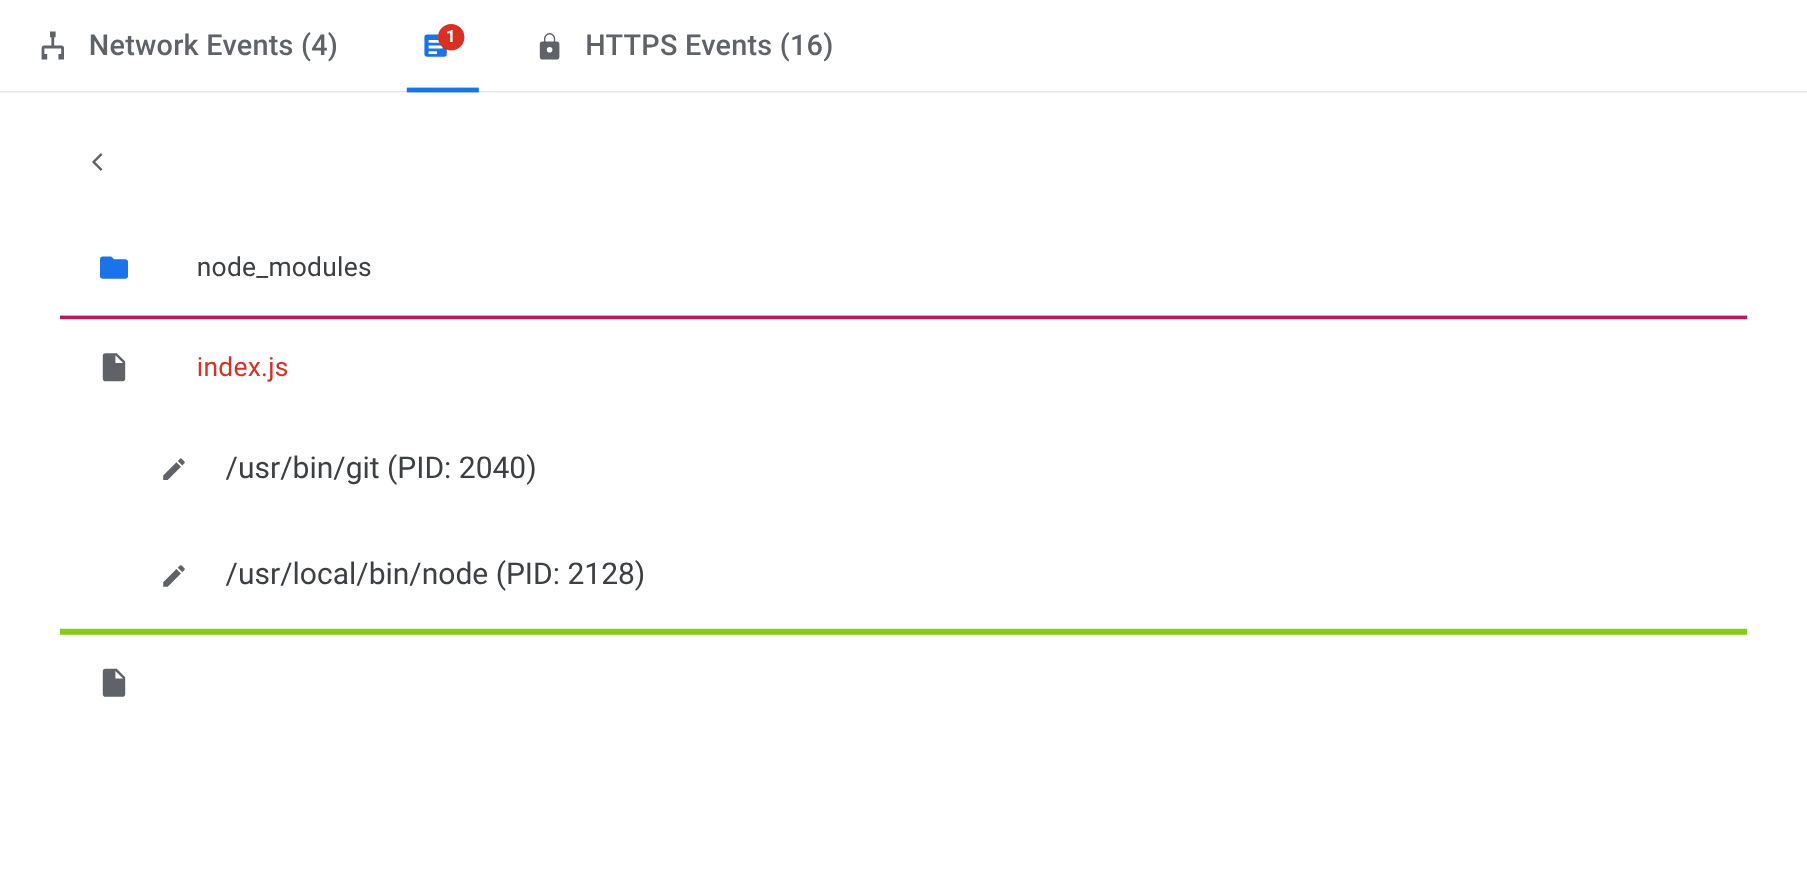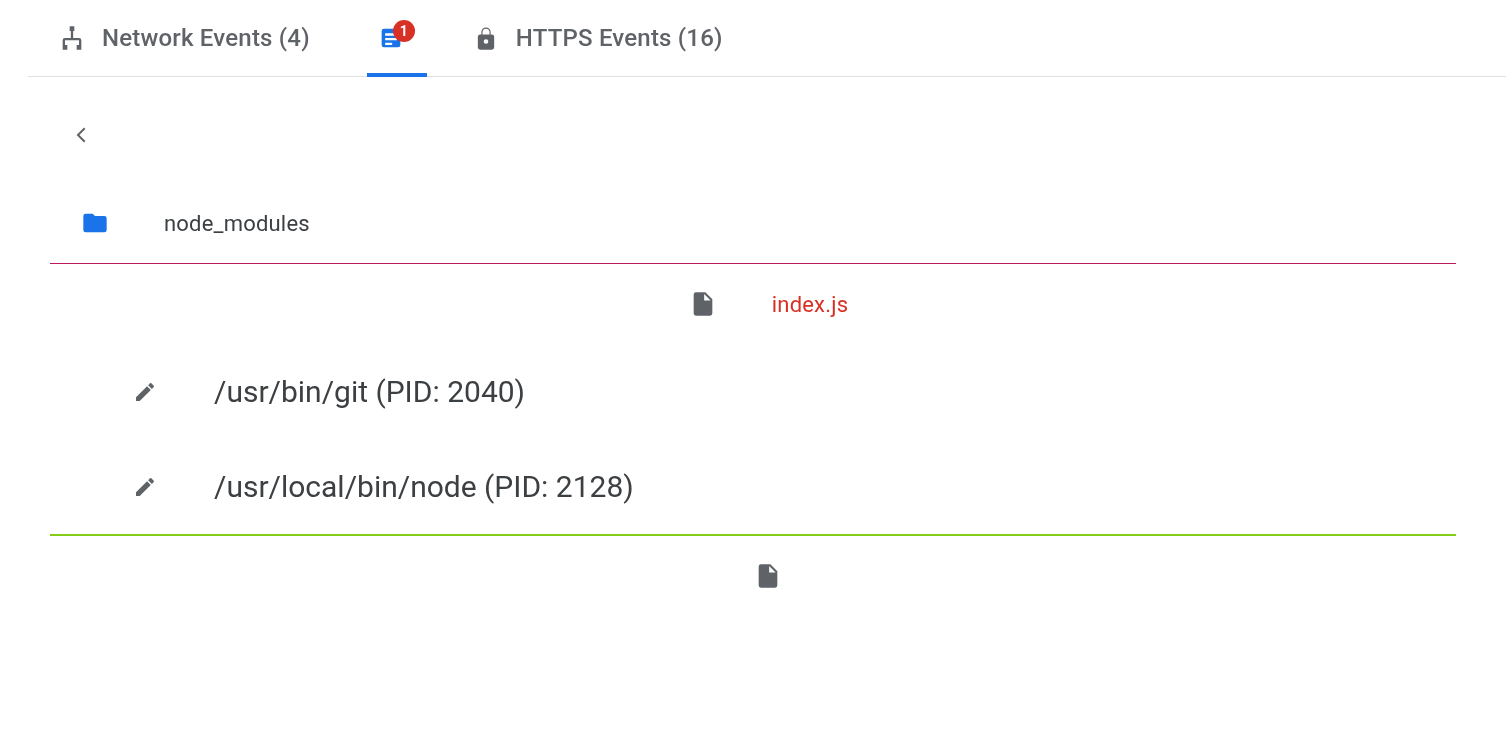--- a/index.html
+++ b/index.html
@@ -9,21 +9,20 @@
       color: #202124;
       font-size: 14px;
     }
 
     .tabs {
       display: flex;
       align-items: center;
       border-bottom: 1px solid #e0e0e0;
       padding-left: 30px;
       gap: 55px;
-      margin-left: 28px;
     }
     .tab {
       display: flex;
       align-items: center;
       gap: 16px;
       padding: 24px 12px 24px 0;
       cursor: pointer;
       color: #5f6368;
       font-size: 24px;
       font-weight: 500;
@@ -80,43 +79,43 @@
       cursor: pointer;
     }
     .back-btn svg { width:24px; height:24px; fill:#5f6368; }
 
     .list { }
     .row {
       display:flex;
       align-items:center;
       gap: 54px;
       padding: 26px 0 26px 30px;
-      border-bottom: 1px solid #be185d;
+      border-bottom: 3px solid #be185d;
       font-size: 22px;
       color: #3c4043;
       cursor:pointer;
     }
-    .row.no-border { border-bottom:none;justify-content:center; }
+    .row.no-border { border-bottom:none; }
     .row.highlight .row-label { color:#d93025; }
     .row-icon { width:30px; display:flex; align-items:center; justify-content:center; }
     .row-icon svg { width:28px; height:28px; fill:#5f6368; }
     .row-icon.folder svg { fill:#1a73e8; }
     .row-label { letter-spacing:0.2px; }
 
     .children { }
     .child-row {
       display:flex;
       align-items:center;
-      gap: 54px;
+      gap: 28px;
       padding: 30px 0 30px 80px;
-      font-size: 30px;
+      font-size: 25px;
       color:#3c4043;
       text-align:center;
     }
-    .child-row:last-child { border-bottom:2px solid #84cc16; }
+    .child-row:last-child { border-bottom:5px solid #84cc16; }
     .child-icon { width:30px; display:flex; align-items:center; justify-content:center; }
     .child-icon svg { width:24px; height:24px; fill:#5f6368; }
   </style>
 </head>
 <body>
 
 <svg width="0" height="0" style="position:absolute">
   <defs>
     <g id="ic-network">
         <path d="M15 20v-2h-2v-2.1c1.3-.2 2.5-.8 3.4-1.7 1-1 1.6-2.3 1.6-3.7 0-1.1-.3-2.1-1-3S15.5 6 14.5 5.6V3h-5v2.6C8.5 6 7.6 6.6 7 7.5s-1 1.9-1 3c0 1.4.6 2.7 1.6 3.7.9.9 2.1 1.5 3.4 1.7V18H9v2H4v2h16v-2h-5Z" transform="scale(1)"></path>

